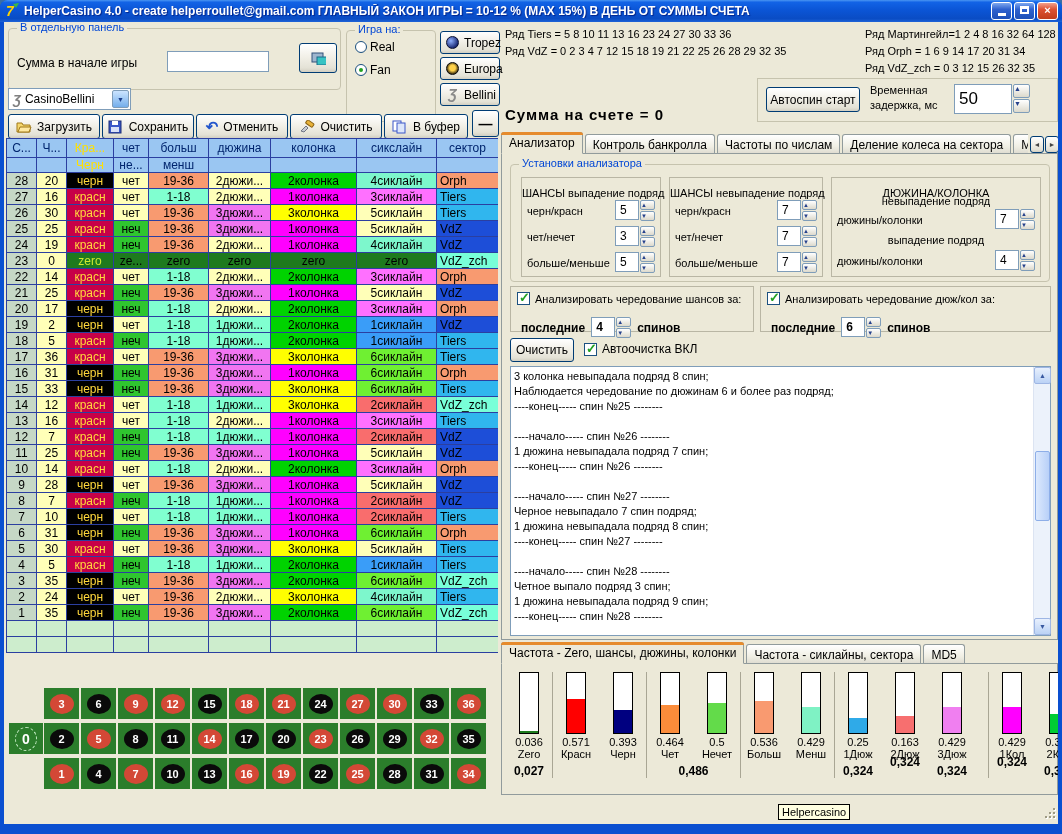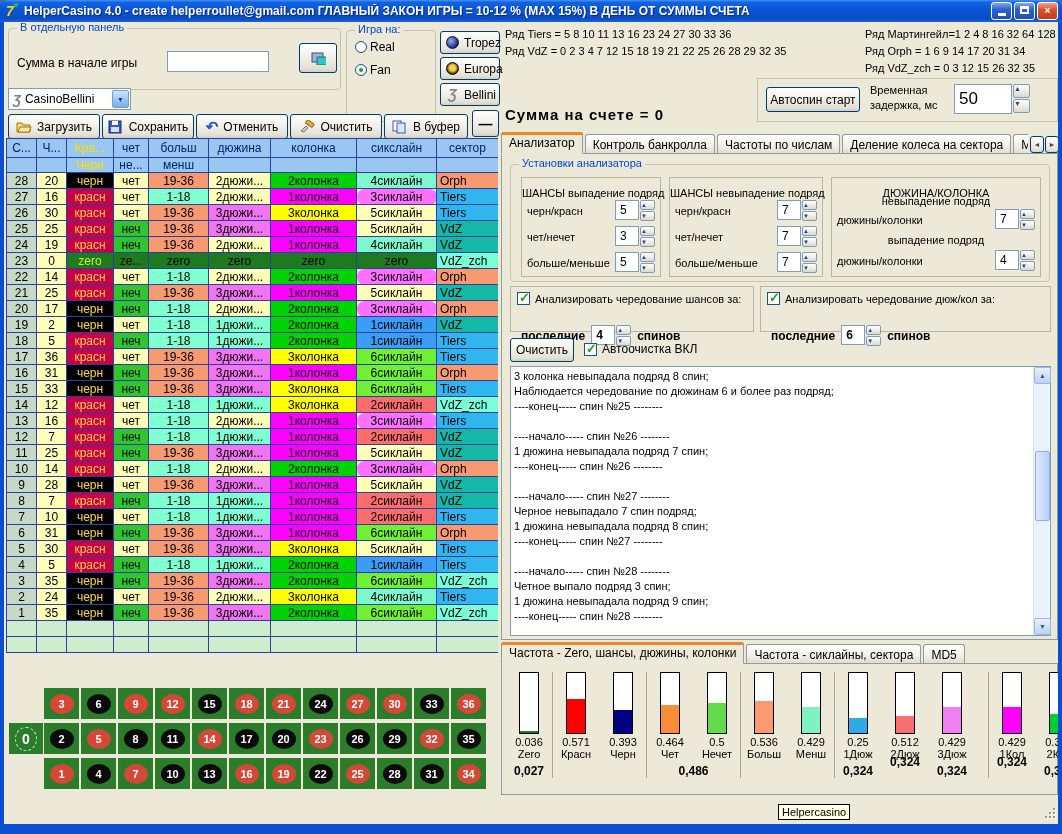--- a/index.html
+++ b/index.html
@@ -84,23 +84,23 @@
   .htable thead tr:first-child th { height:19px; }
   .htable thead tr:last-child th { height:15px; }
   .th { background:#9AC6F2; color:#00256E; text-align:left; padding-left:3px; }
   .th.yel { color:#FFE000; }
   .c-sage{background:#C6D8C6;} .c-pyellow{background:#FFFFB8;}
   .c-black{background:#000;color:#FFD83C;} .c-red{background:#C70048;color:#FFD83C;}
   .c-green{background:#2FC52F;} .c-zero{background:#1E7A1E;}
   .c-zero.zy{color:#CCE830;}
   .c-salmon{background:#F89A70;} .c-aqua{background:#80FFD0;} .c-violet{background:#F175F1;}
   .c-magenta{background:#FF00FF;} .c-green2{background:#00D300;} .c-yellow{background:#FFFF00;}
-  .c-blue{background:#3A9DF8;} .c-salmonred{background:#F96D6D;} .c-pink{background:#FF70FF;border-radius:8px;}
+  .c-blue{background:#3A9DF8;} .c-salmonred{background:#F96D6D;} .c-pink{background:#FF70FF;}
   .c-aqua2{background:#7DF7CC;} .c-green3{background:#6FF032;}
-  .c-orph{background:#F89A70;} .c-tiers{background:#30B6EE;} .c-vdz{background:#14b8a6;} .c-vdzzch{background:#78FFD8;}
+  .c-orph{background:#F89A70;} .c-tiers{background:#30B6EE;} .c-vdz{background:#1d4ed8;} .c-vdzzch{background:#78FFD8;}
   .c-empty{background:#CDEDCD;height:13px;}
   td.secL{text-align:left;padding-left:3px;}
 
   
   .board { position:absolute; left:0; top:660px; width:497px; height:112px; }
   .zero-cell { position:absolute; left:5px; top:41px; width:34px; height:31px; background:#2B7D2B;
     display:flex; align-items:center; justify-content:center; }
   .zero-oval { width:22px; height:24px; border:1px dashed #BFE8BF; border-radius:50%;
     color:#fff; font-size:14px; font-weight:bold; display:flex; align-items:center; justify-content:center; }
   .bcell { position:absolute; width:35px; height:31px; background:#2B7D2B;
@@ -150,21 +150,21 @@
   .apanel { position:absolute; top:12px; border:1px solid #B9B6A4; height:100px; }
   .p1 { left:10px; width:140px; } .p2 { left:158px; width:154px; } .p3 { left:320px; width:210px; }
   .ptitle { font-size:11px; text-align:center; margin-top:9px; white-space:nowrap; }
   .arow { position:absolute; left:5px; right:5px; display:flex; justify-content:space-between; align-items:center; }
   .alabel { font-size:11px; }
   .p3 .subt { position:absolute; width:100%; text-align:center; font-size:11px; }
   .chkpanel { position:absolute; top:132px; height:46px; border:1px solid #B9B6A4; }
   .cpA { left:8px; width:244px; } .cpB { left:258px; width:291px; }
   .chkrow { display:flex; align-items:center; gap:5px; margin:5px 0 0 6px; }
   .chklabel { font-size:11px; white-space:nowrap; }
-  .spinline { display:flex; align-items:center; gap:6px; margin:20px 0 0 10px; font-size:12px; font-weight:bold; }
+  .spinline { display:flex; align-items:center; gap:6px; margin:12px 0 0 10px; font-size:12px; font-weight:bold; }
   .clr-btn { left:8px; top:184px; width:64px; height:24px; }
   .autoclr { position:absolute; left:82px; top:188px; display:flex; gap:5px; align-items:center; }
   .autoclr span.lbl { font-size:12px; }
   .logbox { position:absolute; left:8px; top:212px; width:541px; height:270px; background:#fff;
     border:1px solid #7F9DB9; }
   .logtext { position:absolute; left:3px; top:2px; right:20px; bottom:2px; overflow:hidden;
     font-size:11px; line-height:15px; white-space:pre-wrap; color:#000; }
   .vsb { position:absolute; right:0; top:0; bottom:0; width:17px; background:#ECF2FB; border-left:1px solid #DCE4F2; }
   .vsb .sbtn { position:absolute; left:0; width:17px; height:17px; text-align:center; font-size:7px; color:#3858A0;
     line-height:16px; background:linear-gradient(180deg,#E8F0FD,#BBD2F5); border:1px solid #9EB6E4; border-radius:2px; }
@@ -1071,21 +1071,21 @@
                 <div class="fbar">
                   <div class="ffill" style="height: 25%; background: rgb(47, 170, 232);"></div>
                 </div>
                 <div class="fval">0.25</div>
                 <div class="fname">1Дюж</div>
               </div>
               <div class="fbar-item">
                 <div class="fbar">
                   <div class="ffill" style="height: 29%; background: rgb(247, 111, 111);"></div>
                 </div>
-                <div class="fval">0.512</div>
+                <div class="fval">0.163</div>
                 <div class="fname">2Дюж</div>
               </div>
               <div class="fbar-item">
                 <div class="fbar">
                   <div class="ffill" style="height: 43%; background: rgb(240, 127, 240);"></div>
                 </div>
                 <div class="fval">0.429</div>
                 <div class="fname">3Дюж</div>
               </div>
             </div>

